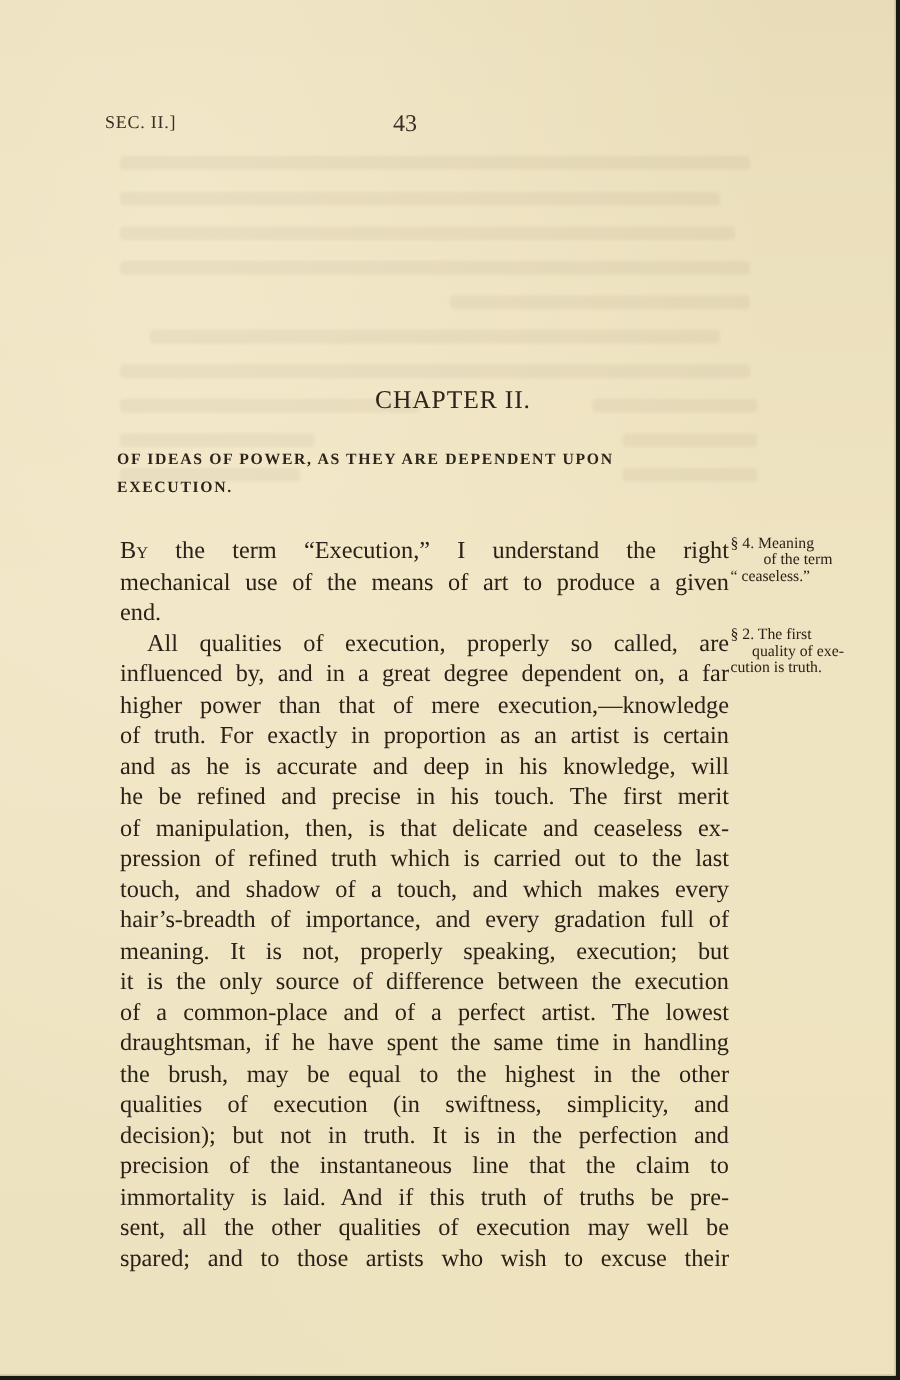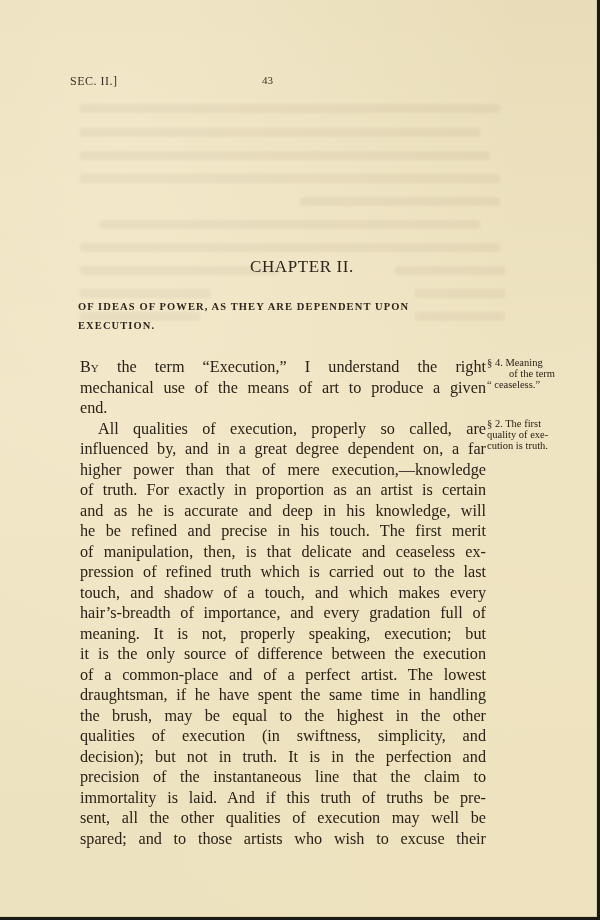--- a/index.html
+++ b/index.html
@@ -41,21 +41,21 @@
       left: 70px;
       font-size: 12px;
       letter-spacing: 0.5px;
       color: #3a3024;
       font-variant: small-caps;
     }
     .page-number {
       position: absolute;
       top: 74px;
       left: 262px;
-      font-size: 11px;
+      font-size: 16px;
       color: #3a3024;
     }
     .chapter-title {
       position: absolute;
       top: 257px;
       left: 0;
       width: 600px;
       text-align: center;
       font-size: 17px;
       letter-spacing: 0.6px;
@@ -107,21 +107,21 @@
       color: #2a2218;
     }
     .sidenote .sn-line {
       display: block;
       white-space: nowrap;
     }
     .sidenote .sn-line.center {
       text-align: center;
     }
     .sidenote .sn-line.right {
-      text-align: left;
+      text-align: center;
     }
   </style>
 </head>
 <body>
 
 <div class="page">
 
   <div class="bleed" style="top:104px;"></div>
   <div class="bleed" style="top:128px; width:400px;"></div>
   <div class="bleed" style="top:151px; width:410px;"></div>

